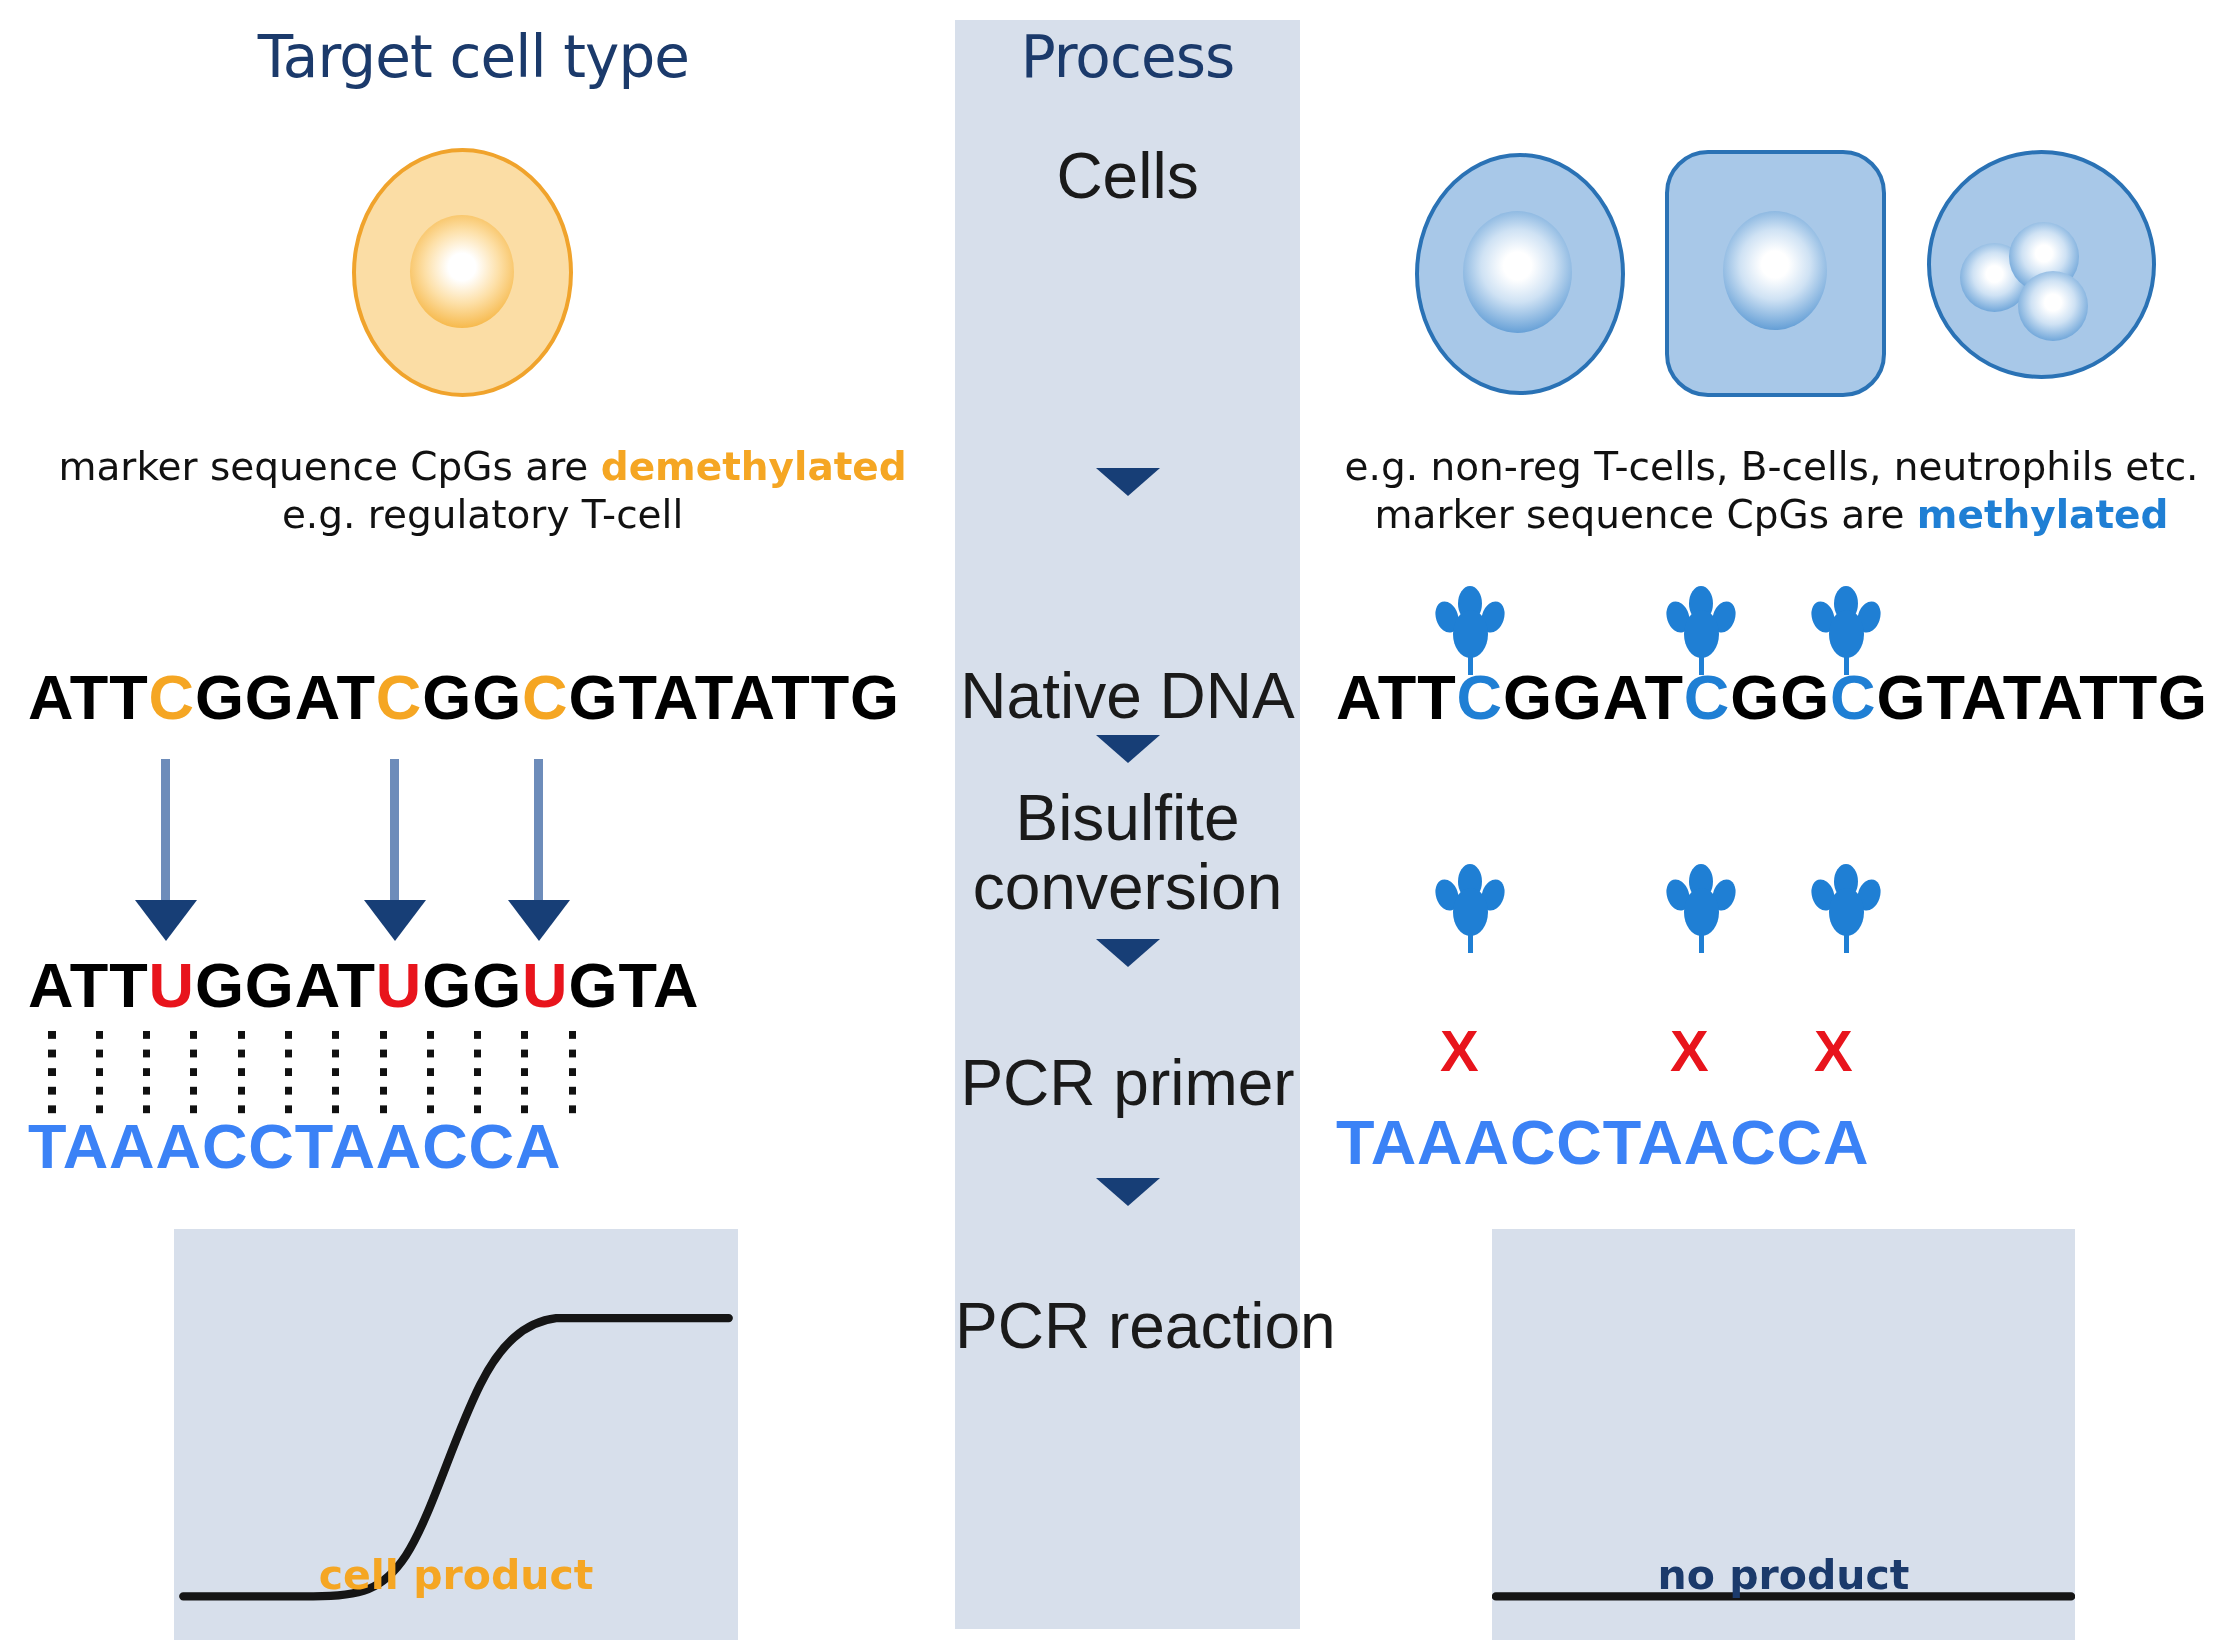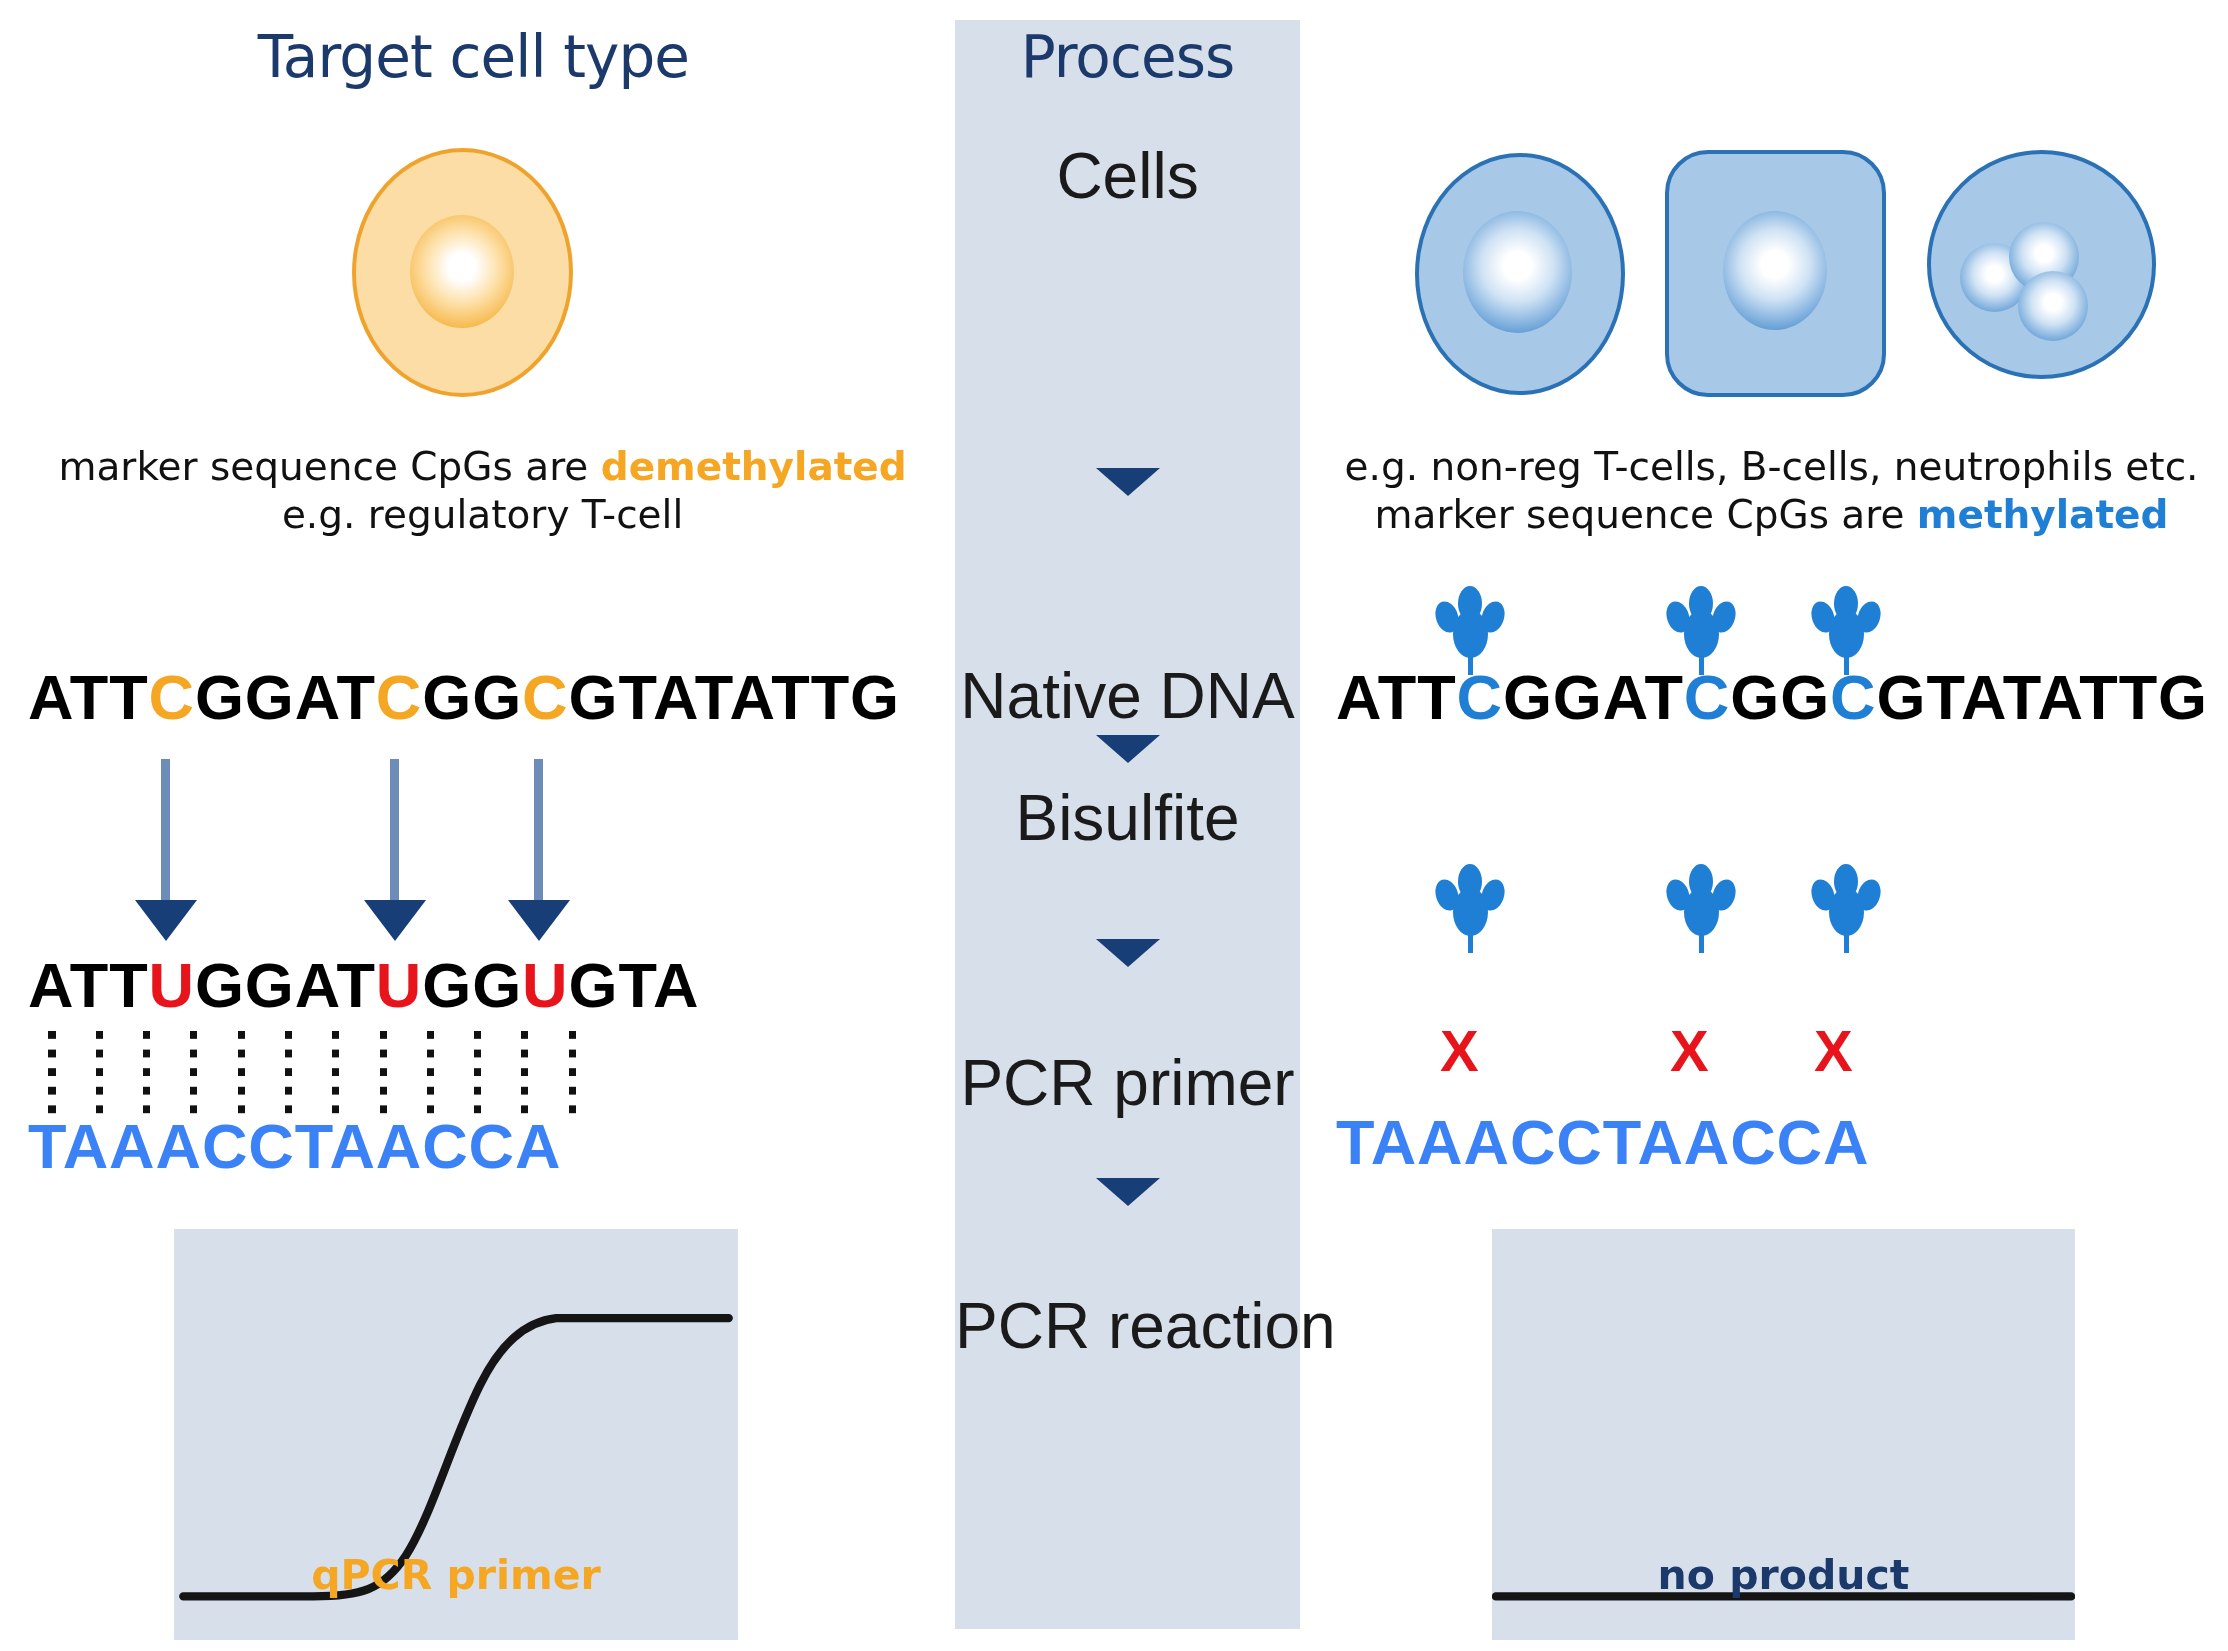--- a/index.html
+++ b/index.html
@@ -152,20 +152,21 @@
   <div class="abs process-label" style="top:139px;">Cells</div>
 
   <div class="abs tri-down" style="top:468px;"></div>
 
   <div class="abs process-label" style="top:659px;">Native DNA</div>
 
   <div class="abs tri-down" style="top:735px;"></div>
 
   <div class="abs process-label two-line" style="top:784px;">
     <div>Bisulfite</div>
+    <div>conversion</div>
   </div>
 
   <div class="abs tri-down" style="top:939px;"></div>
 
   <div class="abs process-label" style="top:1046px;">PCR primer</div>
 
   <div class="abs tri-down" style="top:1178px;"></div>
 
   <div class="abs process-label" style="top:1289px;">PCR reaction</div>
 
@@ -213,21 +214,21 @@
       <div class="dotcol" style="left: 541px; top: 0px; height: 85px;"></div>
     </div>
 
   <div class="abs seq green" style="left:28px;top:1115px;">TAAACCTAACCA</div>
 
   <div class="panel" style="left:174px;top:1229px;width:564px;height:411px;">
     <svg width="564" height="411" viewBox="0 0 608 443">
       <path d="M 10,396 L 150,396 C 200,396 225,390 250,352 C 278,308 300,228 330,168 C 352,124 378,100 412,96 L 598,96" fill="none" stroke="#151515" stroke-width="9" stroke-linecap="round" stroke-linejoin="round"></path>
     </svg>
   </div>
-  <div class="result-label orange" style="left:174px;top:1670px;width:564px;top:1551px;">qPCR primer</div>
+  <div class="result-label orange" style="left:174px;top:1670px;width:564px;top:1551px;">cell product</div>
 
   <div class="cell-wrap" style="left:1415px;top:153px;width:213px;height:246px;">
     <div class="cell-blue" style="left:0;top:0;width:202px;height:234px;"></div>
     <div class="nucleus-blue" style="left:48px;top:58px;width:109px;height:122px;"></div>
   </div>
 
   <div class="cell-wrap" style="left:1665px;top:150px;width:223px;height:249px;">
     <div class="cell-blue rounded-sq" style="left:0;top:0;width:213px;height:239px;"></div>
     <div class="nucleus-blue" style="left:58px;top:61px;width:104px;height:119px;"></div>
   </div>

